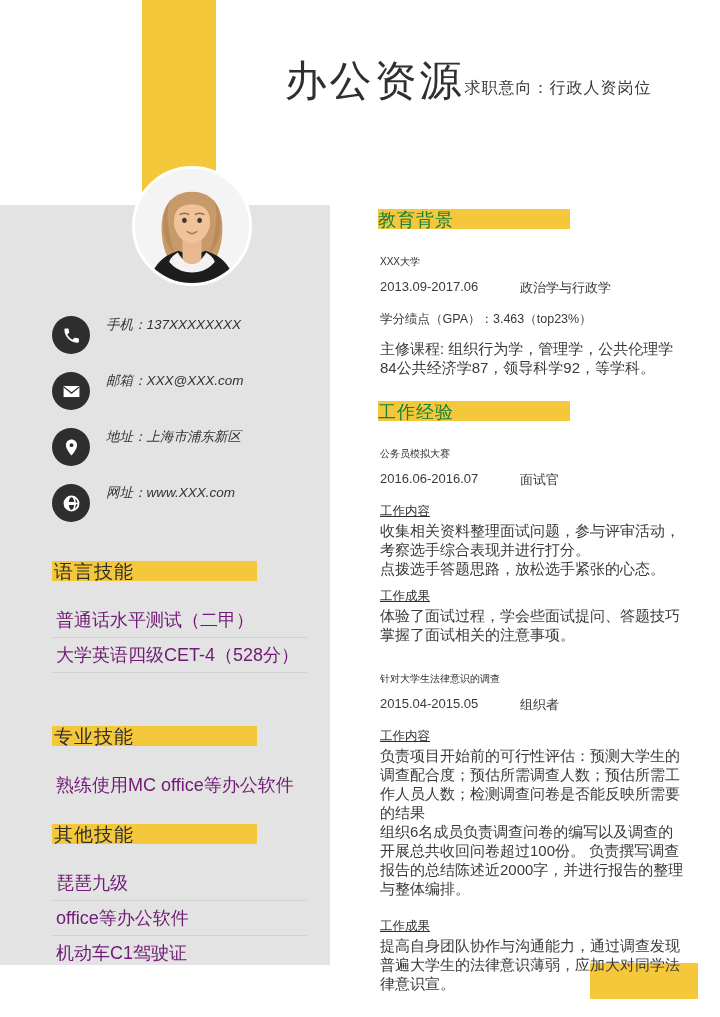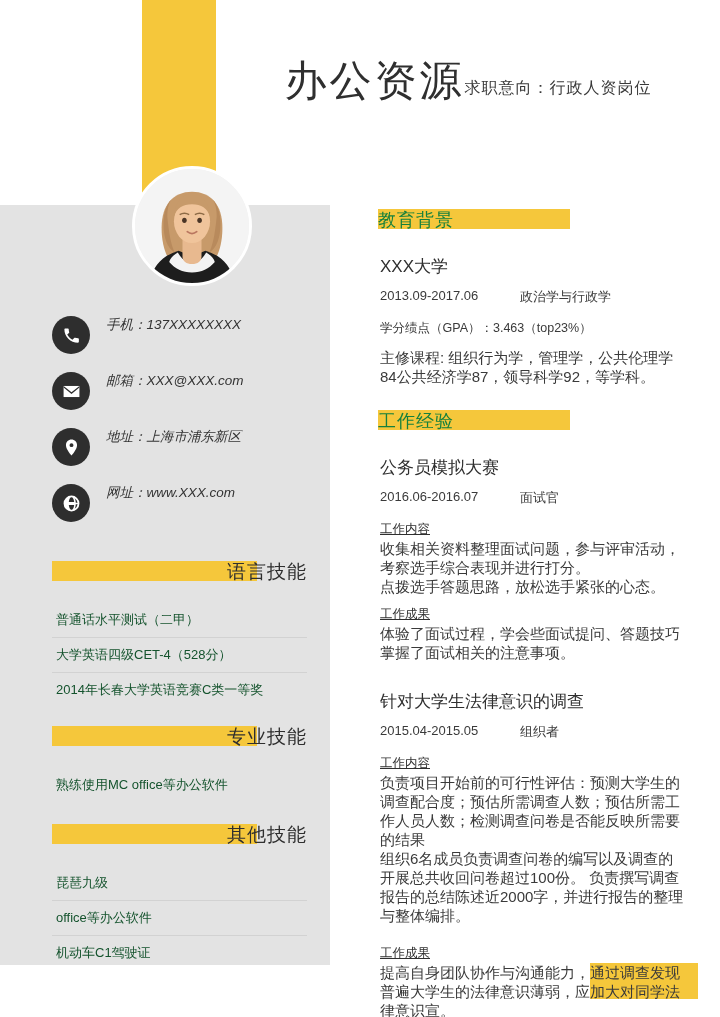--- a/index.html
+++ b/index.html
@@ -64,50 +64,50 @@
     display: flex; align-items: center; justify-content: center;
     flex: 0 0 38px;
   }
   .c-icon svg { width: 19px; height: 19px; fill: #fff; }
   .c-text {
     margin-left: 16px; font-size: 13.5px; color: #333;
   }
 
   
   .l-section { position: absolute; left: 52px; width: 255px; }
-  .l-head { position: relative; height: 34px; margin-bottom: 14px; text-align: right; }
+  .l-head { position: relative; height: 34px; margin-bottom: 14px; }
   .l-head-bar {
     position: absolute; left: 0; top: 6px; width: 205px; height: 20px;
     background: #f5c73b;
   }
   .l-head-text {
     position: relative; font-size: 19px; color: #2f2f2f; letter-spacing: 1px;
     line-height: 34px; padding-left: 2px;
   }
   .l-item {
-    font-size: 13px; color: #14532d; line-height: 20px;
+    font-size: 18px; color: #701a75; line-height: 20px;
     padding: 7px 0 7px 4px;
     border-bottom: 1px solid #d2d2d2;
   }
   .l-item.last { border-bottom: none; }
 
   
   .right-col { position: absolute; left: 378px; top: 205px; width: 310px; }
   .r-head { position: relative; height: 34px; margin-bottom: 16px; }
   .r-head-bar {
     position: absolute; left: 0; top: 4px; width: 192px; height: 20px;
     background: #f5c73b;
   }
   .r-head-text {
     position: relative; font-size: 18px; color: #15803d; letter-spacing: 1px;
     line-height: 30px;
   }
   .r-block { margin-bottom: 8px; }
   .r-title {
-    font-size: 17px; color: #2f2f2f; margin-bottom: 10px; padding-left: 2px;
+    font-size: 10px; color: #2f2f2f; margin-bottom: 10px; padding-left: 2px;
   }
   .r-meta {
     display: flex; font-size: 13px; color: #3a3a3a; margin-bottom: 12px;
     padding-left: 2px;
   }
   .r-meta .date { width: 140px; flex: 0 0 140px; }
   .r-line {
     font-size: 12.5px; color: #3a3a3a; line-height: 20px; padding-left: 2px;
   }
   .r-sublabel {
@@ -203,21 +203,20 @@
     </div>
   </div>
 
   <div class="l-section" style="top:555px;">
     <div class="l-head">
       <div class="l-head-bar"></div>
       <div class="l-head-text">语言技能</div>
     </div>
     <div class="l-item">普通话水平测试（二甲）</div>
     <div class="l-item">大学英语四级CET-4（528分）</div>
-    <div class="l-item last">2014年长春大学英语竞赛C类一等奖</div>
   </div>
 
   <div class="l-section" style="top:720px;">
     <div class="l-head">
       <div class="l-head-bar"></div>
       <div class="l-head-text">专业技能</div>
     </div>
     <div class="l-item last">熟练使用MC office等办公软件</div>
   </div>
 

